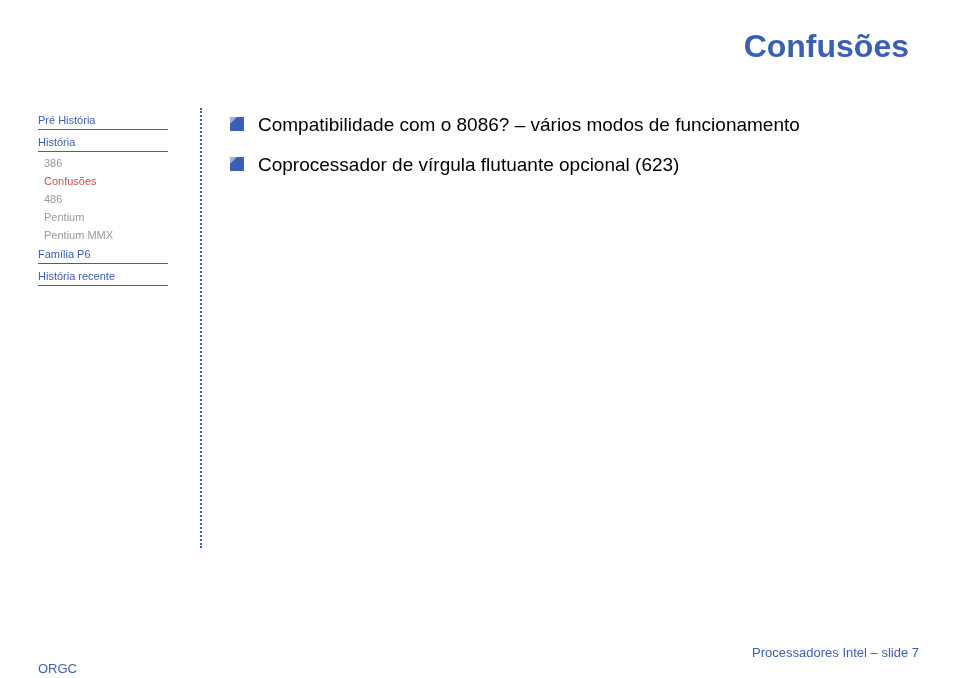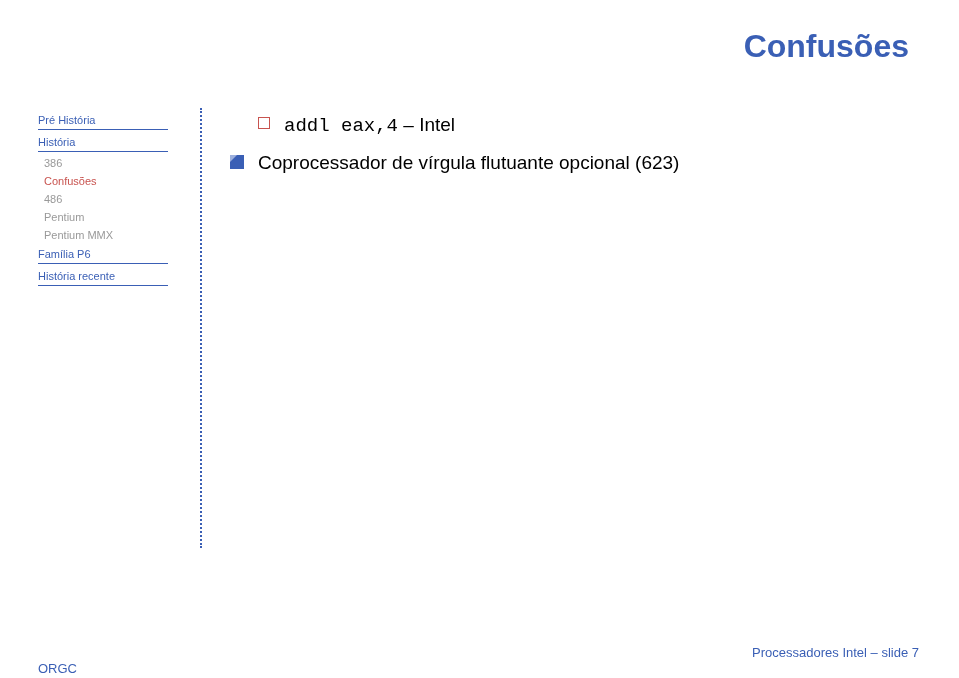--- a/index.html
+++ b/index.html
@@ -126,29 +126,27 @@
 
   <div class="sidebar-section">Família P6</div>
 
   <div class="sidebar-section">História recente</div>
 </div>
 
 <div class="vsep"></div>
 
 <div class="content">
 
+  <div class="bullet-row">
+    <div class="bullet-square"></div>
+    <div class="bullet-text">Compatibilidade com o 8086? – vários modos de funcionamento</div>
+  </div>
 
 
 
-  <div class="sub-row">
-    <div class="sub-square"></div>
-    <div class="bullet-text">
-      <span class="mono">addl eax,4</span><span> – Intel</span>
-    </div>
-  </div>
 
 
   <div class="bullet-row">
     <div class="bullet-square"></div>
     <div class="bullet-text">Coprocessador de vírgula flutuante opcional (623)</div>
   </div>
 
 
 </div>
 

